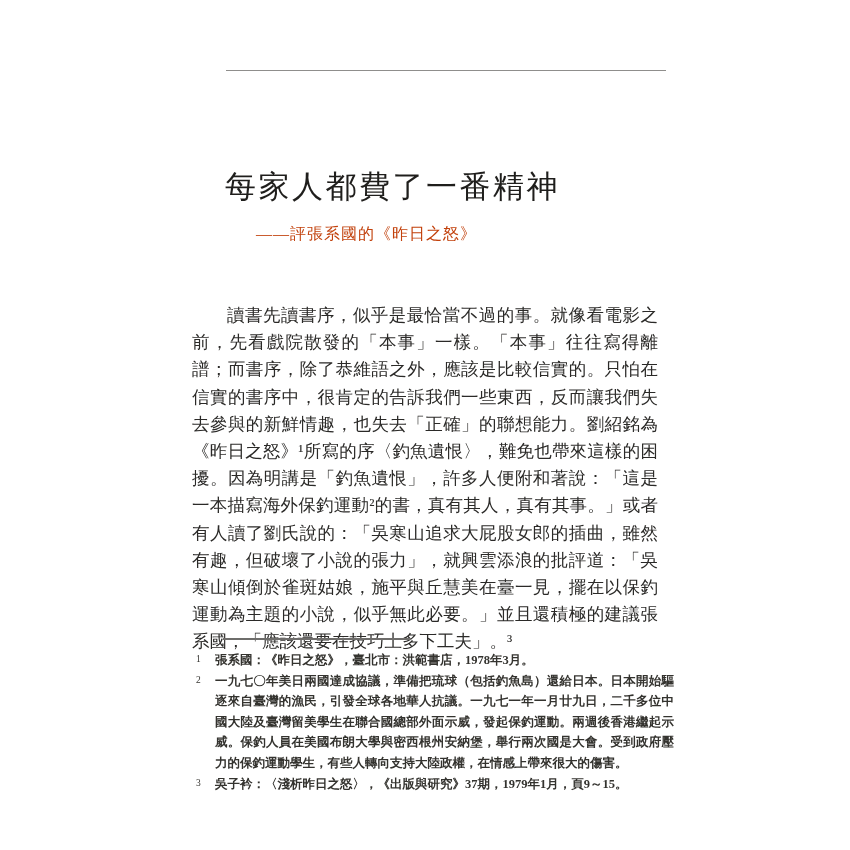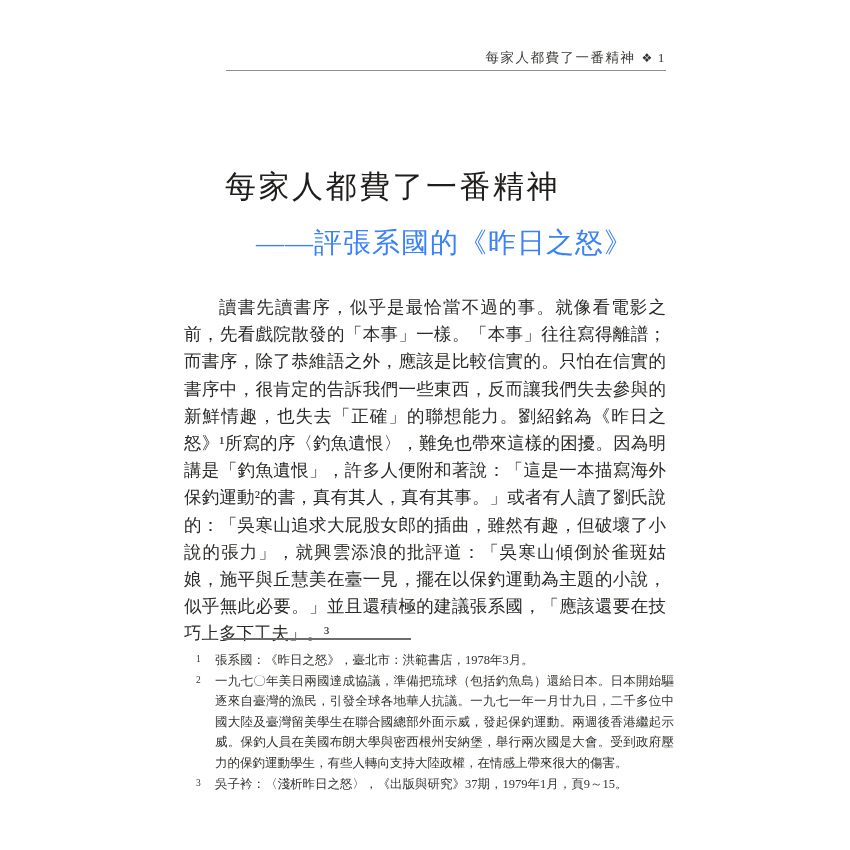--- a/index.html
+++ b/index.html
@@ -49,38 +49,38 @@
     left: 225px;
     font-size: 31px;
     letter-spacing: 2.5px;
     color: #1f1e1c;
     white-space: nowrap;
   }
   .chapter-subtitle {
     position: absolute;
     top: 224px;
     left: 256px;
-    font-size: 28px;
+    font-size: 16px;
     letter-spacing: 1px;
-    color: #3b82f6;
+    color: #c2410c;
     white-space: nowrap;
   }
   
   .body-text {
     position: absolute;
     top: 294px;
     left: 184px;
     width: 482px;
     font-size: 17.5px;
     line-height: 27.2px;
     text-align: justify;
     color: #2b2a28;
   }
   .body-text p {
-    margin: 0;
+    margin: 8px;
     text-indent: 2em;
   }
   
   .footnote-rule {
     position: absolute;
     top: 638px;
     left: 223px;
     width: 188px;
     height: 2px;
     background: #6e6d6b;
@@ -102,30 +102,28 @@
     flex: 0 0 19px;
     font-size: 9.5px;
     line-height: 17px;
     padding-top: 1px;
     text-align: left;
     color: #34332f;
   }
   .footnote .fn-text {
     flex: 1 1 auto;
     text-align: justify;
+    font-weight: bold;
   }
 </style>
 </head>
 <body>
 
 <div class="page">
 
-  <div class="running-header">
-    <span>每家人都費了一番精神</span><span class="ornament">❖</span><span>1</span>
-  </div>
   <div class="header-rule"></div>
 
   <h1 class="chapter-title" style="margin:0; font-weight:normal;">每家人都費了一番精神</h1>
   <h2 class="chapter-subtitle" style="margin:0; font-weight:normal;">——評張系國的《昨日之怒》</h2>
 
   <div class="body-text">
     <p>讀書先讀書序，似乎是最恰當不過的事。就像看電影之前，先看戲院散發的「本事」一樣。「本事」往往寫得離譜；而書序，除了恭維語之外，應該是比較信實的。只怕在信實的書序中，很肯定的告訴我們一些東西，反而讓我們失去參與的新鮮情趣，也失去「正確」的聯想能力。劉紹銘為《昨日之怒》¹所寫的序〈釣魚遺恨〉，難免也帶來這樣的困擾。因為明講是「釣魚遺恨」，許多人便附和著說：「這是一本描寫海外保釣運動²的書，真有其人，真有其事。」或者有人讀了劉氏說的：「吳寒山追求大屁股女郎的插曲，雖然有趣，但破壞了小說的張力」，就興雲添浪的批評道：「吳寒山傾倒於雀斑姑娘，施平與丘慧美在臺一見，擺在以保釣運動為主題的小說，似乎無此必要。」並且還積極的建議張系國，「應該還要在技巧上多下工夫」。³</p>
   </div>
 
   <div class="footnote-rule"></div>

